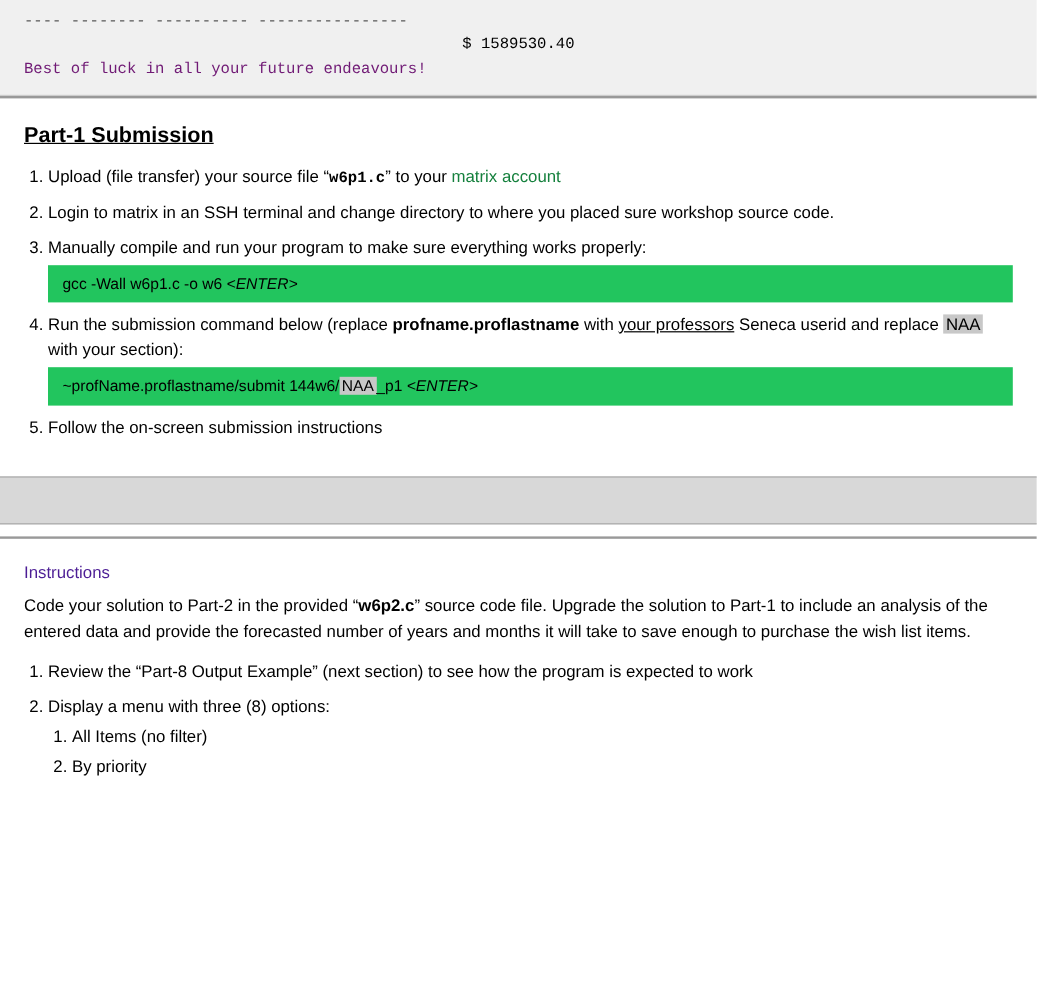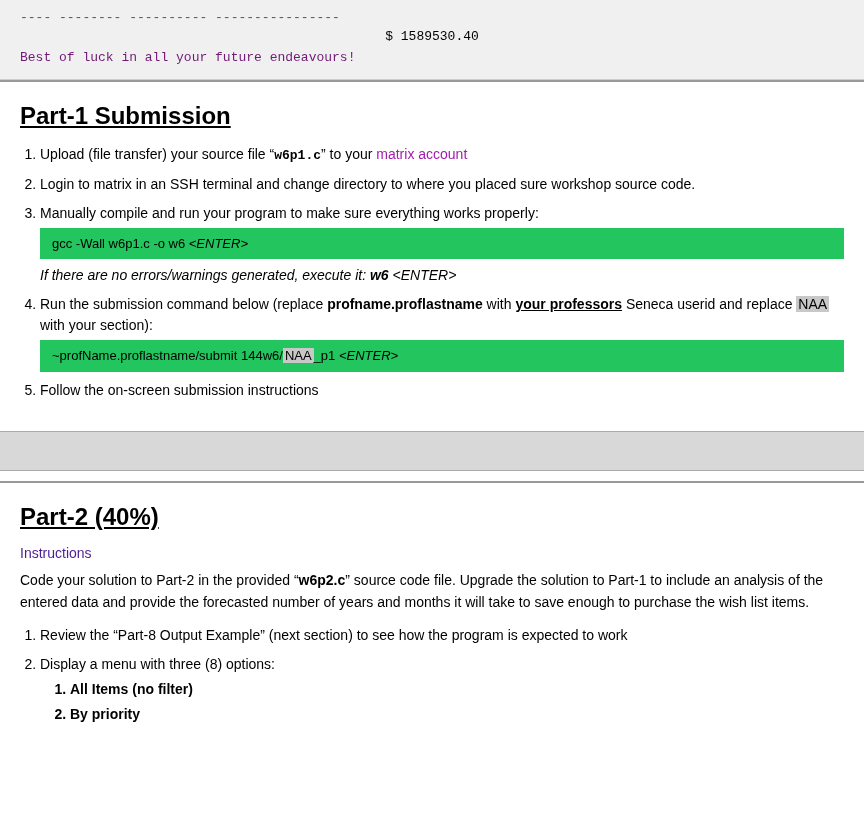--- a/index.html
+++ b/index.html
@@ -37,39 +37,38 @@
       border: none;
       border-top: 2px solid #999;
       margin: 0;
     }
 
     .section {
       padding: 20px 20px 10px 20px;
     }
 
     .section-title {
-      font-size: 24px;
+      font-size: 18px;
       font-weight: bold;
       text-decoration: underline;
       margin-bottom: 14px;
     }
 
     .ordered-list {
       margin-left: 20px;
       margin-bottom: 10px;
     }
     .ordered-list > li {
       margin-bottom: 8px;
       line-height: 1.5;
     }
 
     .nested-ordered-list {
-      margin-left: 30px;
+      margin-left: 20px;
       margin-top: 4px;
-      font-weight: bold;
     }
     .nested-ordered-list > li {
       margin-bottom: 4px;
       line-height: 1.5;
     }
 
     .code-inline {
       font-family: 'Courier New', Courier, monospace;
       font-weight: bold;
       font-size: 13px;
@@ -84,32 +83,32 @@
       display: block;
     }
 
     .italic-note {
       font-style: italic;
       margin: 6px 0 6px 0;
       line-height: 1.5;
     }
 
     .link-style {
-      color: #a21caf;
+      color: #15803d;
       text-decoration: none;
     }
 
     .highlight-bg {
       background-color: #c8c8c8;
       padding: 0 2px;
     }
 
     .underline-bold {
       text-decoration: underline;
-      font-weight: bold;
+      font-weight: normal;
     }
 
     .instructions-link {
       color: #4c1d95;
       font-size: 14px;
       display: block;
       margin-bottom: 8px;
       cursor: pointer;
     }
 
@@ -150,21 +149,20 @@
     </li>
 
     <li>
       <span>Login to matrix in an SSH terminal and change directory to where you placed sure workshop source code.</span>
     </li>
 
     <li>
       <span>Manually compile and run your program to make sure everything works properly:</span>
       <br>
       <code class="code-block">gcc -Wall w6p1.c -o w6 <em>&lt;ENTER&gt;</em></code>
-      <div class="italic-note"><em>If there are no errors/warnings generated, execute it: <strong>w6</strong>  <em>&lt;ENTER&gt;</em></em></div>
     </li>
 
     <li>
       <span>Run the submission command below (replace <strong>profname.proflastname</strong> with <span class="underline-bold">your professors</span> Seneca userid and replace <span class="highlight-bg">NAA</span> with your section):</span>
       <br>
       <code class="code-block">~profName.proflastname/submit 144w6/<span class="highlight-bg">NAA</span>_p1 <em>&lt;ENTER&gt;</em></code>
     </li>
 
     <li>
       <span>Follow the on-screen submission instructions</span>
@@ -172,21 +170,20 @@
   </ol>
 </div>
 
 <div class="spacer"></div>
 <div class="gap-section"></div>
 <div class="spacer"></div>
 
 <hr class="section-divider">
 
 <div class="section">
-  <div class="section-title">Part-2 (40%)</div>
 
   <a class="instructions-link">Instructions</a>
 
   <p class="section-body-text">
     Code your solution to Part-2 in the provided “<strong>w6p2.c</strong>” source code file. Upgrade the solution to Part-1 to include an analysis of the entered data and provide the forecasted number of years and months it will take to save enough to purchase the wish list items.
   </p>
 
   <ol class="ordered-list">
 
     <li>

